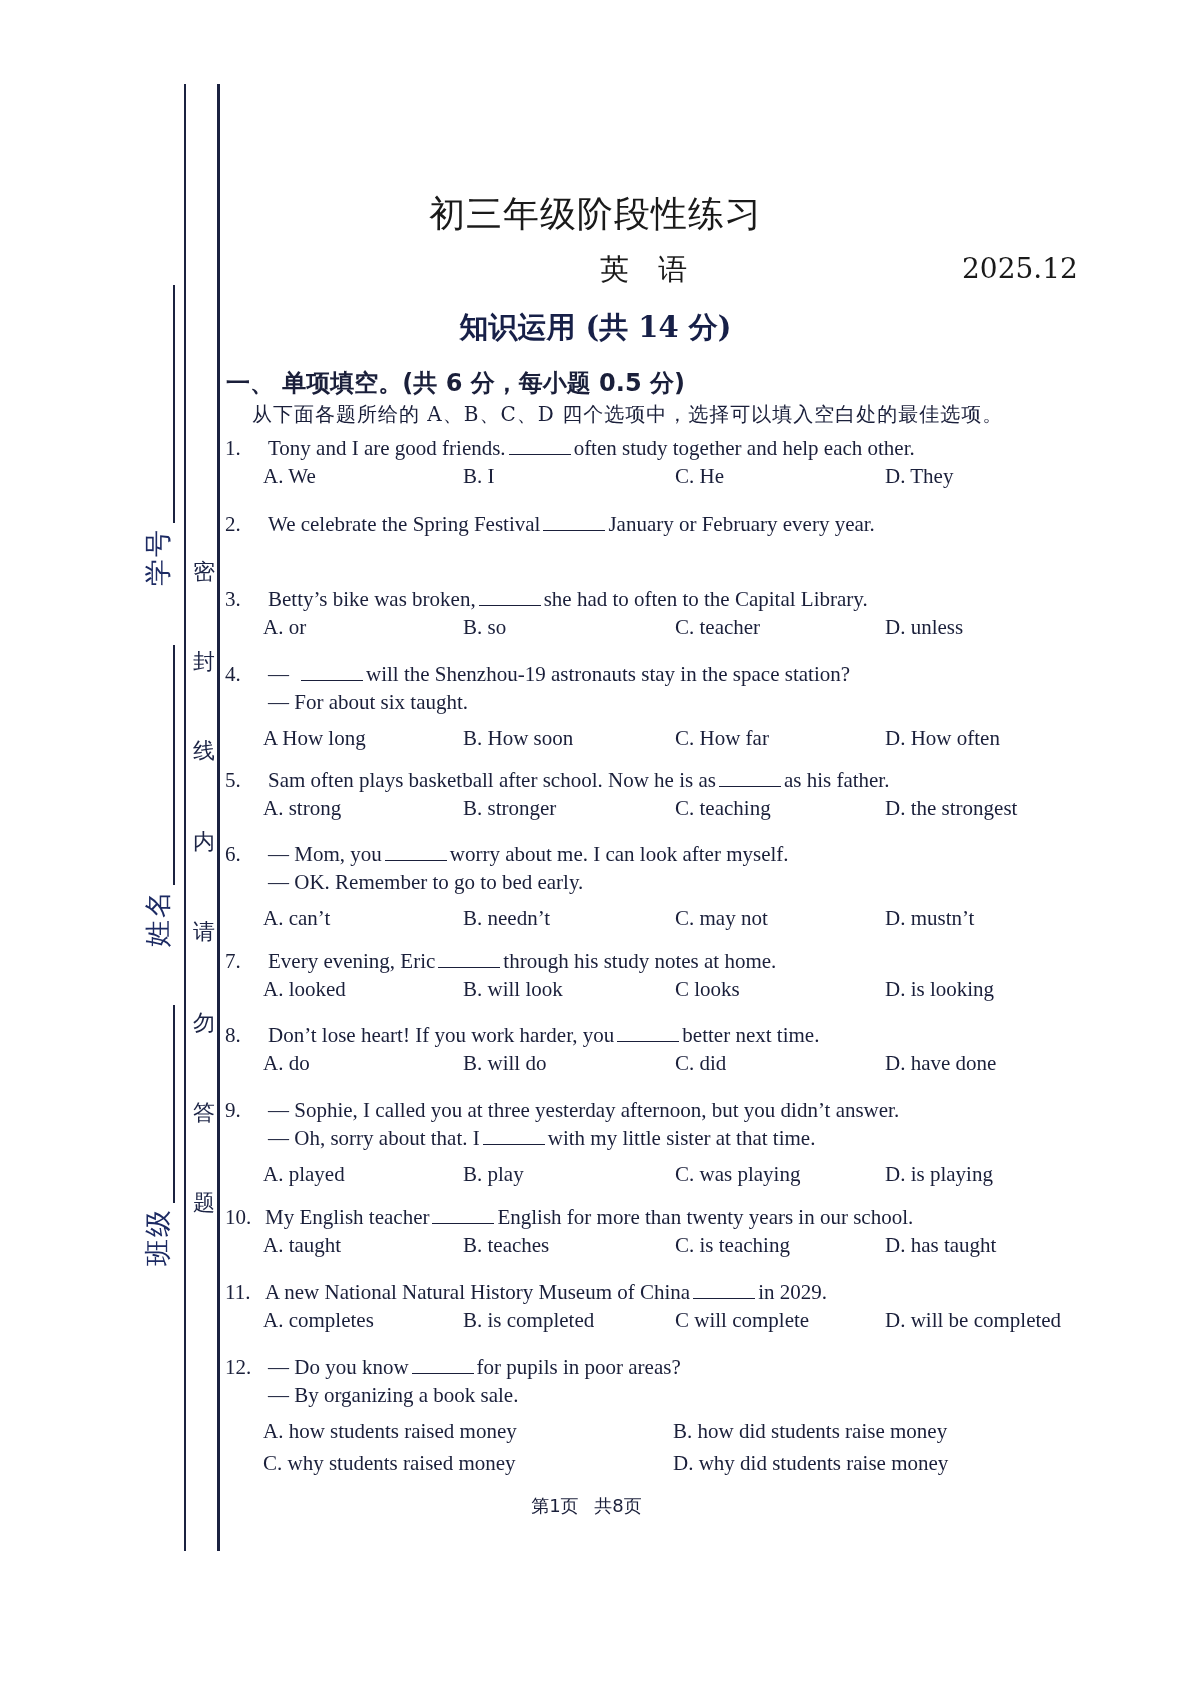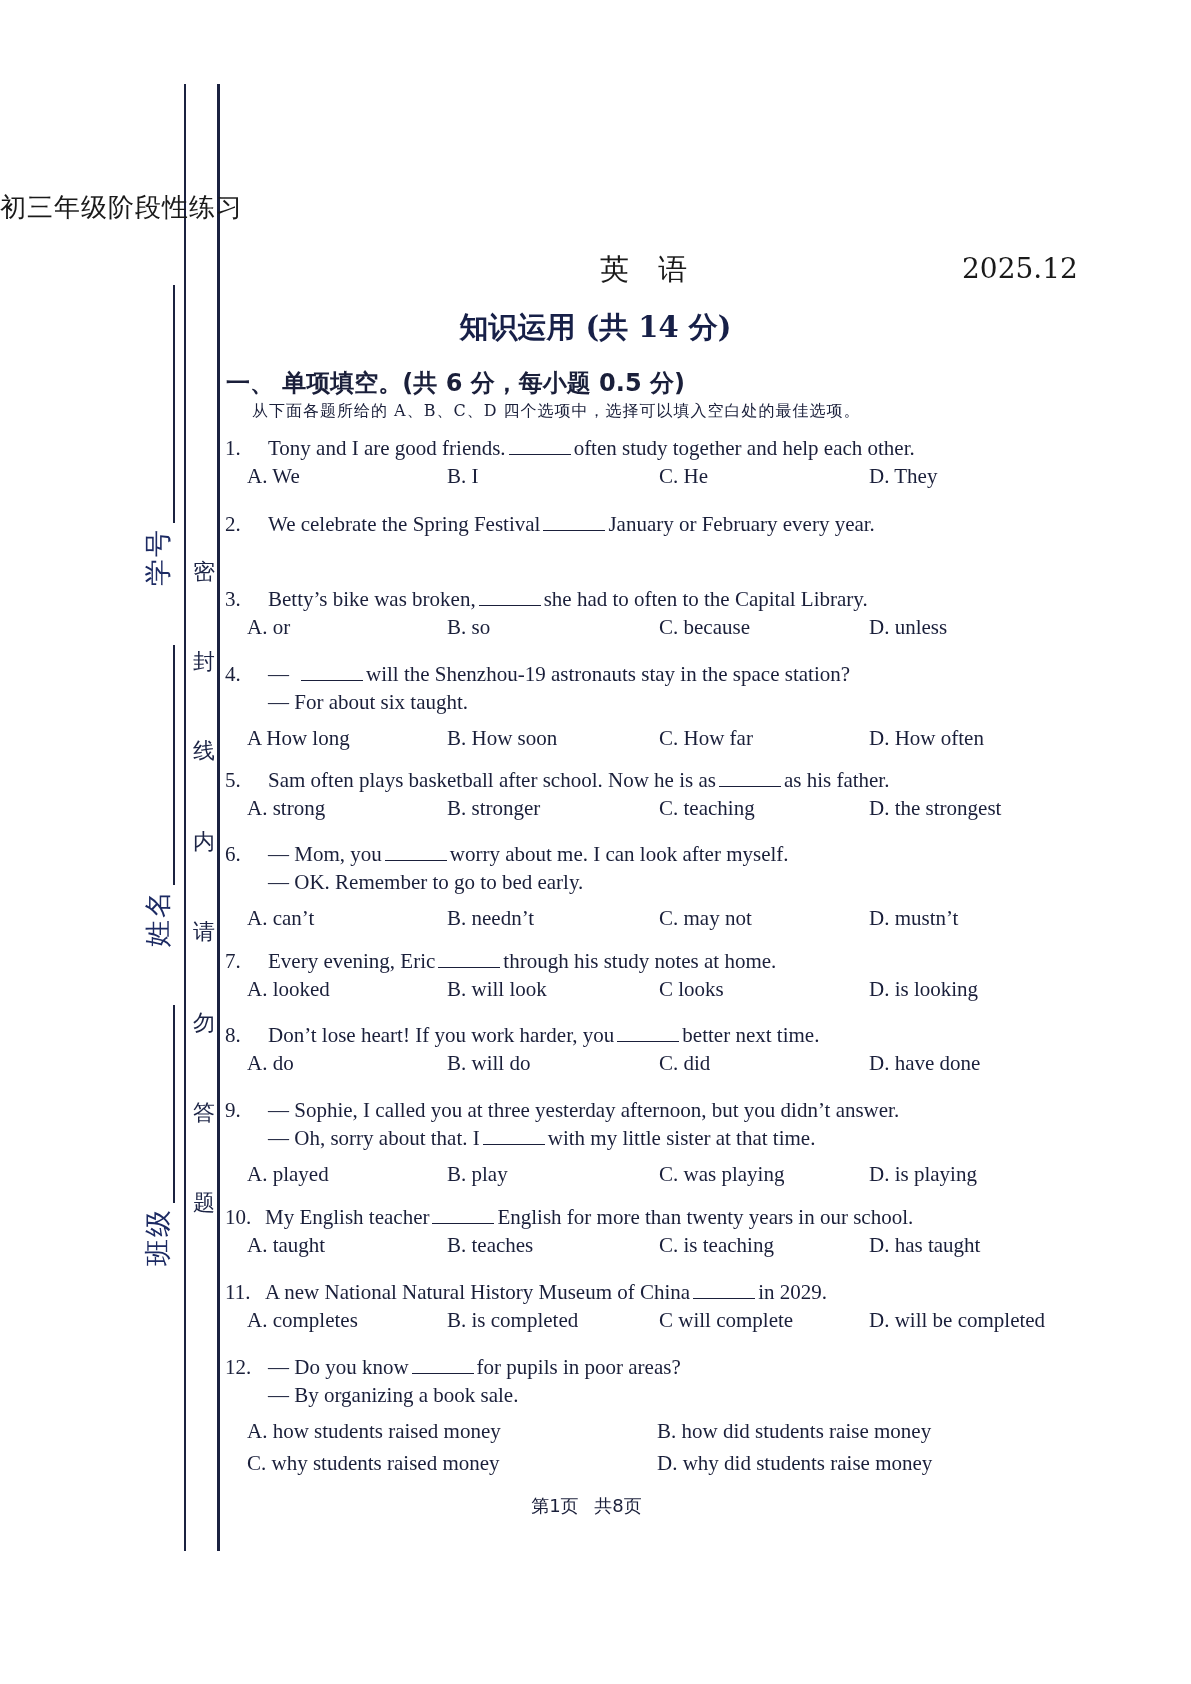--- a/index.html
+++ b/index.html
@@ -8,42 +8,42 @@
 
   
   .vline { position: absolute; background: #1b2240; }
   .label-rot { position: absolute; font-family: "DejaVu Sans", sans-serif; font-size: 27px;
                color: #1c2a63; transform: rotate(-90deg); transform-origin: center center;
                white-space: nowrap; letter-spacing: 2px; width: 60px; height: 30px; text-align: center; line-height: 30px; }
   .seal-char { position: absolute; left: 192px; width: 24px; text-align: center;
                font-family: "DejaVu Sans", sans-serif; font-size: 22px; color: #1c2446; }
 
   
-  .title { position: absolute; left: 0; width: 1191px; top: 190px; text-align: left;
-           font-family: "DejaVu Serif", serif; font-size: 26px; color: #1a1a1a; letter-spacing: 1px; }
+  .title { position: absolute; left: 0; width: 1191px; top: 190px; text-align: center;
+           font-family: "DejaVu Serif", serif; font-size: 36px; color: #1a1a1a; letter-spacing: 1px; }
   .subject { position: absolute; left: 600px; top: 250px; font-family: "DejaVu Serif", serif;
              font-size: 29px; color: #1a1a1a; letter-spacing: 10px; }
   .date { position: absolute; left: 962px; top: 252px; font-family: "DejaVu Serif", serif;
           font-size: 28px; color: #1a1a1a; }
   .part-title { position: absolute; left: 0; width: 1191px; top: 308px; text-align: center;
                 font-family: "DejaVu Serif", serif; font-weight: bold; font-size: 29px; color: #172048; }
   .section-head { position: absolute; left: 226px; top: 367px; font-family: "DejaVu Sans", sans-serif;
                   font-weight: bold; font-size: 24px; color: #1a1f3a; }
   .instr { position: absolute; left: 252px; top: 401px; font-family: "DejaVu Serif", serif;
-           font-size: 16px; color: #1a1f3a; letter-spacing: 1px; }
+           font-size: 20px; color: #1a1f3a; letter-spacing: 1px; }
 
   
   .q { position: absolute; left: 225px; width: 880px; font-size: 21px; line-height: 28px; }
   .q .stem { position: relative; height: 28px; white-space: nowrap; }
   .q .num { position: absolute; left: 0; top: 0; }
   .q .text { position: absolute; left: 43px; top: 0; }
   .q .dash-line { position: relative; height: 32px; white-space: nowrap; }
   .q .dash-line .text { left: 43px; }
   .opts { position: relative; height: 28px; white-space: nowrap; }
-  .opt { position: absolute; top: 0; }
+  .opt { position: absolute; top: 0; margin-left: 16px; }
   .o1 { left: 22px; } .o2 { left: 222px; } .o3 { left: 434px; } .o4 { left: 644px; }
   .opts2 { position: relative; height: 32px; white-space: nowrap; }
   .o2a { left: 22px; } .o2b { left: 432px; }
   .blank { display: inline-block; border-bottom: 1px solid #1a1f3a; width: 62px; height: 18px; vertical-align: baseline; margin: 0 3px; }
 
   .footer { position: absolute; left: 0; width: 1173px; top: 1494px; text-align: center;
             font-family: "DejaVu Sans", sans-serif; font-size: 18px; color: #1a1f3a; word-spacing: 10px; }
 </style>
 </head>
 <body>
@@ -99,21 +99,21 @@
 </div>
 
 <div class="q" style="top:585px;">
   <div class="stem">
       <span class="num">3.</span>
     <span class="text"><span>Betty’s bike was broken,</span><span class="blank"></span><span>she had to often to the Capital Library.</span></span>
     </div>
   <div class="opts">
     <span class="opt o1">A. or</span>
     <span class="opt o2">B. so</span>
-    <span class="opt o3">C. because</span>
+    <span class="opt o3">C. teacher</span>
     <span class="opt o4">D. unless</span>
   </div>
 </div>
 
 <div class="q" style="top:660px;">
   <div class="stem">
       <span class="num">4.</span>
     <span class="text"><span>—</span><span class="blank" style="margin-left:12px;"></span><span>will the Shenzhou-19 astronauts stay in the space station?</span></span>
     </div>
   <div class="dash-line" style="padding-top:4px;">

